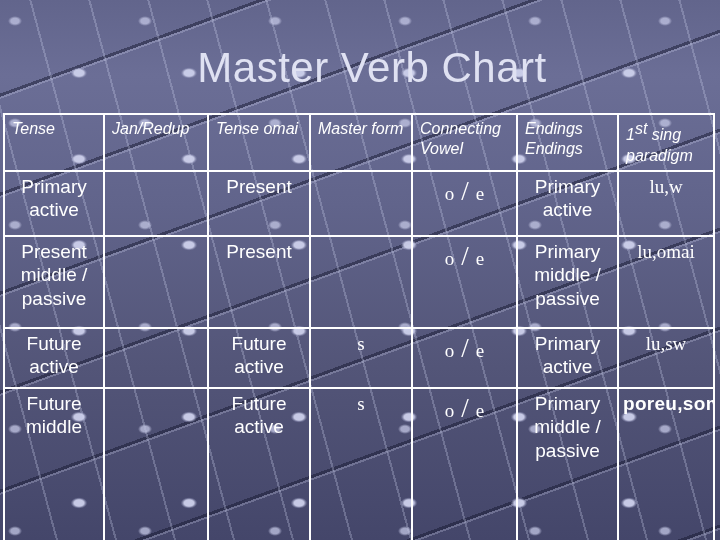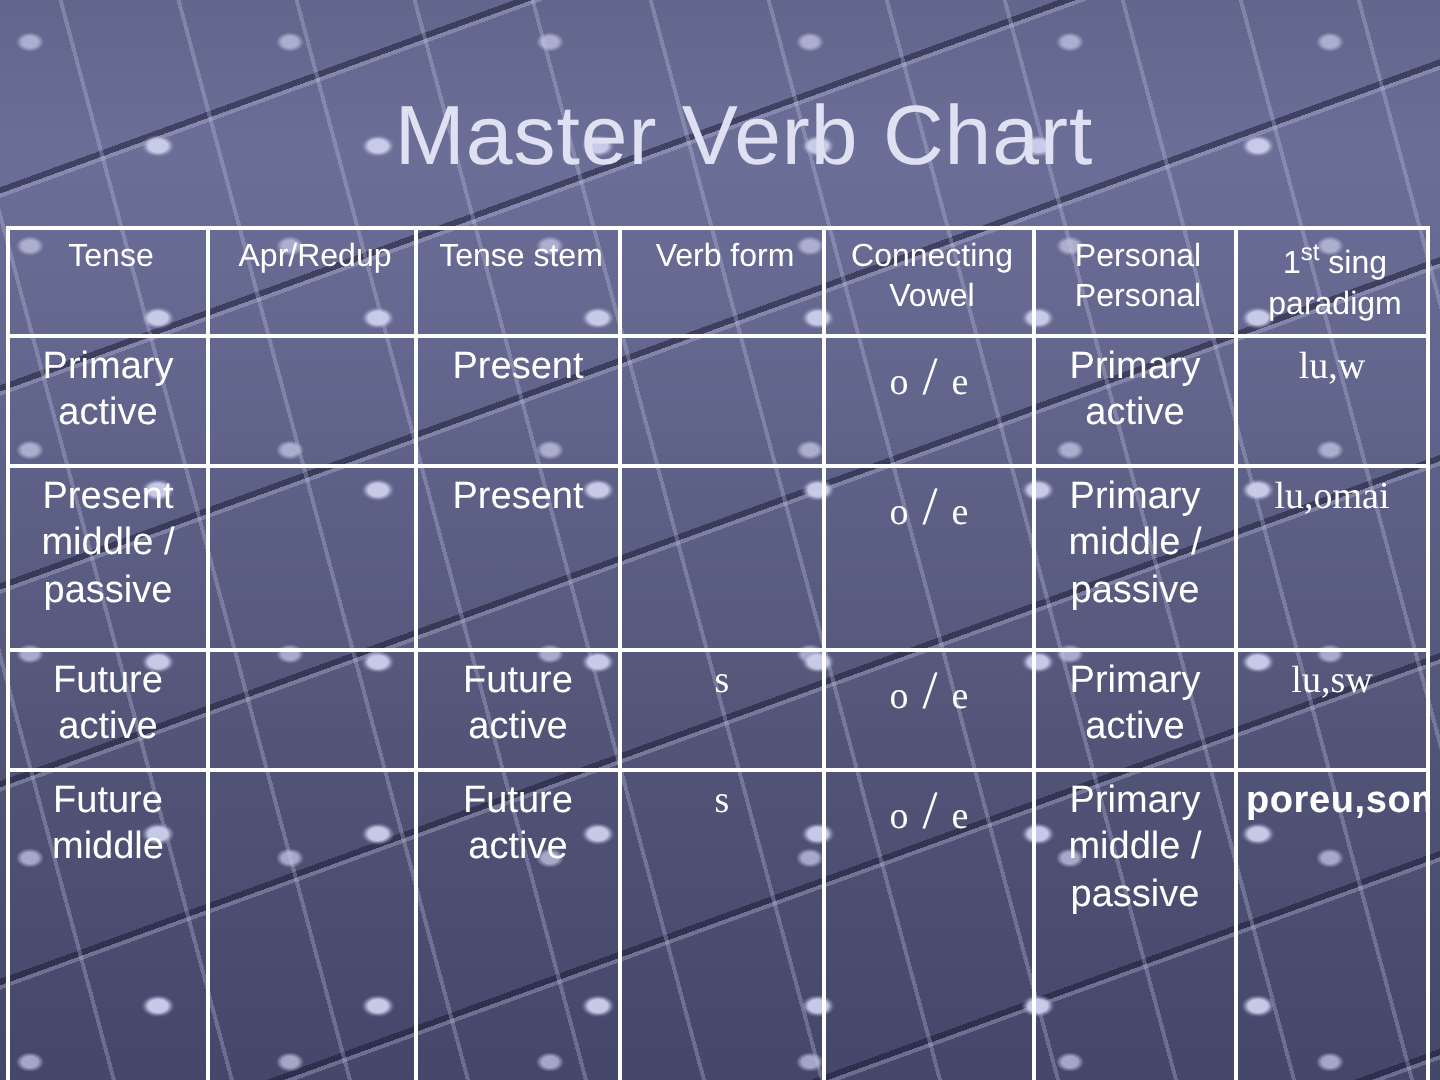--- a/index.html
+++ b/index.html
@@ -25,23 +25,23 @@
   table.verb-table {
     position: absolute; left: 3px; top: 113px; width: 710px;
     border-collapse: collapse; table-layout: fixed; color: #ffffff;
   }
   table.verb-table td {
     border: 2px solid #ffffff; vertical-align: top;
     padding: 3px 4px; font-size: 19px; line-height: 1.22;
     text-align: center; overflow: hidden;
   }
   table.verb-table td.hdr {
-    font-size: 16px; text-align: center; padding: 4px 4px 4px 7px; line-height: 1.28;
+    font-size: 16px; text-align: left; padding: 4px 4px 4px 7px; line-height: 1.28; font-style: italic;
   }
-  td.hdr sup { font-size: 12px; }
+  td.hdr sup { font-size: 16px; }
   .greek { font-family: "Liberation Serif", "DejaVu Serif", serif; }
   td.cv { font-size: 16px; padding-top: 5px; }
   td.cv .slash { font-size: 27px; padding: 0 7px; }
   td.tf { font-size: 16px; padding-top: 5px; }
   td.par { font-size: 17px; padding-top: 5px; margin-left: 44px; }
   td.par-small {
     font-family: "Liberation Sans", sans-serif; font-size: 12px;
     font-weight: bold; letter-spacing: 0.3px; padding-top: 6px;
   }
 </style>
@@ -58,25 +58,25 @@
         <col style="width:102px">
       <col style="width:102px">
         <col style="width:105px">
         <col style="width:101px">
       <col style="width:96px">
     </colgroup>
 
     <tbody>
         <tr style="height:47px">
       <td class="hdr">Tense</td>
-      <td class="hdr">Apr/Redup</td>
-      <td class="hdr">Tense stem</td>
-      <td class="hdr">Verb form</td>
+      <td class="hdr">Jan/Redup</td>
+      <td class="hdr">Tense omai</td>
+      <td class="hdr">Master form</td>
       <td class="hdr">Connecting Vowel</td>
-      <td class="hdr">Personal Personal</td>
+      <td class="hdr">Endings Endings</td>
       <td class="hdr"><span>1</span><sup>st</sup><span> sing paradigm</span></td>
     </tr>
 
     <tr style="height:65px">
       <td>Primary active</td>
       <td></td>
       <td>Present</td>
       <td class="tf greek"></td>
       <td class="cv greek"><span>o</span><span class="slash">/</span><span>e</span></td>
       <td>Primary active</td>

